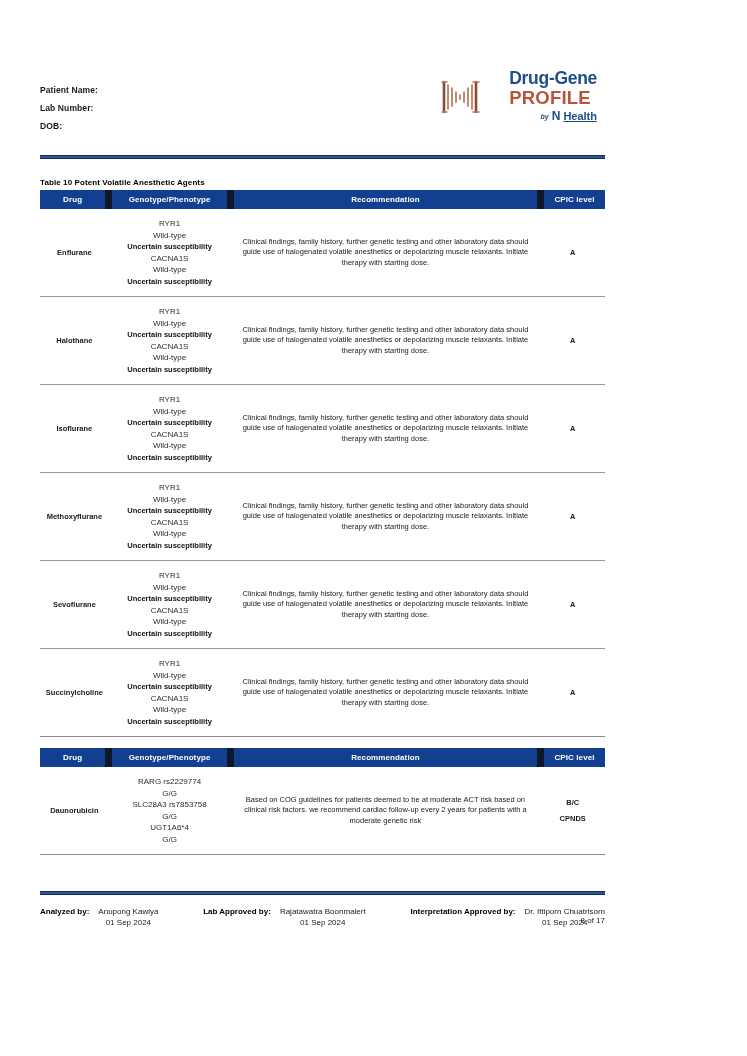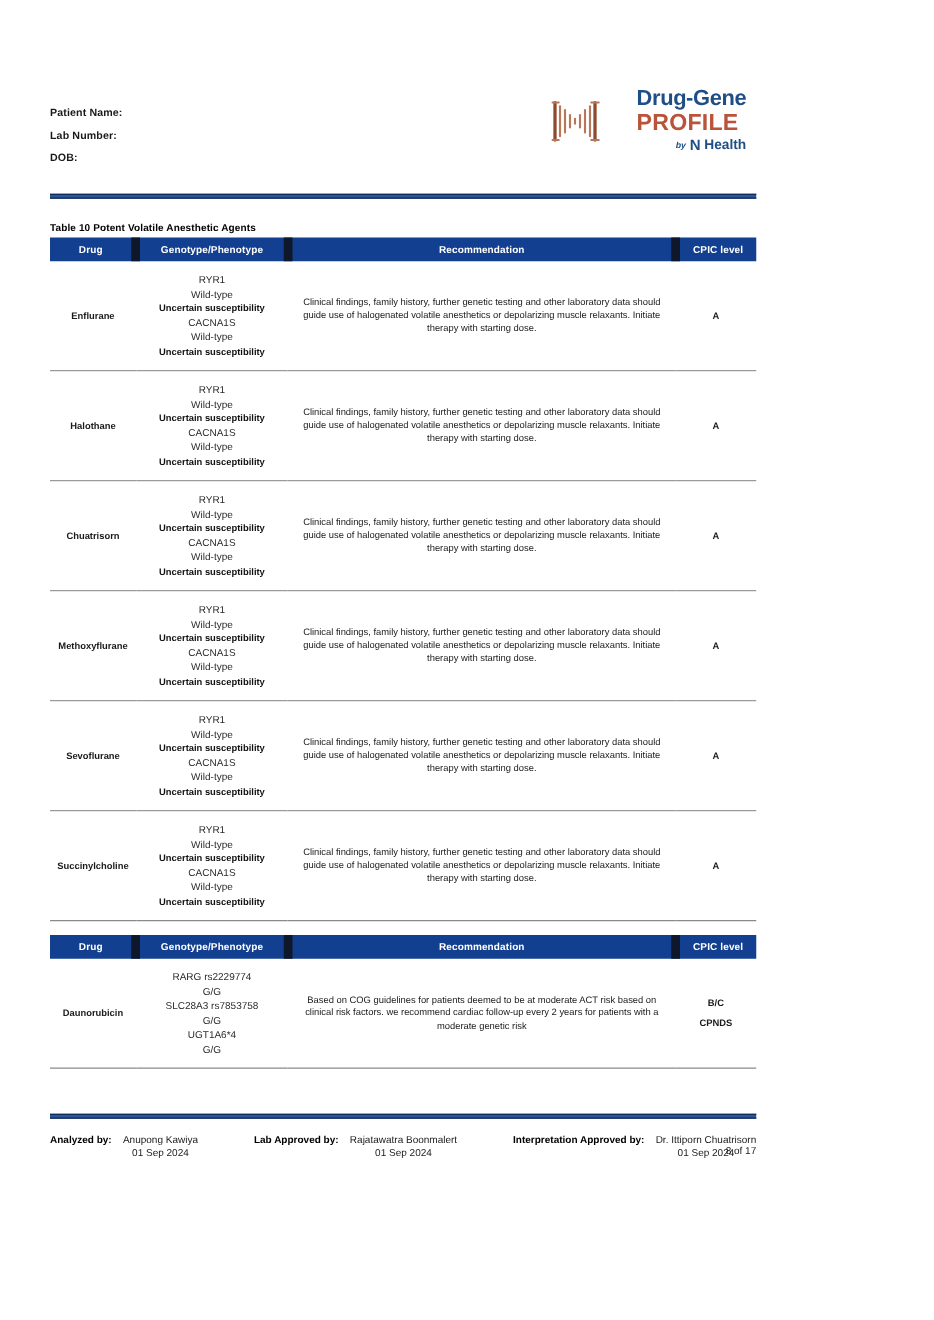--- a/index.html
+++ b/index.html
@@ -98,20 +98,21 @@
   }
   .logo-n {
     font-size: 12px;
     font-weight: bold;
     color: #1f4e87;
   }
   .logo-health {
     font-size: 11px;
     font-weight: bold;
     color: #1f4e87;
+    text-decoration: underline;
   }
 
   
   .rule-blue {
     position: absolute;
     left: 40px;
     right: 32px;
     height: 4px;
     background: #2d5596;
     border-top: 1px solid #102d5e;
@@ -334,21 +335,21 @@
               <div class="geno-gene">CACNA1S</div>
               <div class="geno-allele">Wild-type</div>
               <div class="geno-pheno">Uncertain susceptibility</div>
             </td>
             <td class="cell-rec">Clinical findings, family history, further genetic testing and other laboratory data should guide use of halogenated volatile anesthetics or depolarizing muscle relaxants. Initiate therapy with starting dose.</td>
             <td class="cell-cpic">
               <span class="cpic-sub">A</span>
             </td>
           </tr>
           <tr>
-            <td class="cell-drug">Chuatrisorn</td>
+            <td class="cell-drug">Isoflurane</td>
             <td class="cell-geno">
               <div class="geno-gene">RYR1</div>
               <div class="geno-allele">Wild-type</div>
               <div class="geno-pheno">Uncertain susceptibility</div>
               <div class="geno-gene">CACNA1S</div>
               <div class="geno-allele">Wild-type</div>
               <div class="geno-pheno">Uncertain susceptibility</div>
             </td>
             <td class="cell-rec">Clinical findings, family history, further genetic testing and other laboratory data should guide use of halogenated volatile anesthetics or depolarizing muscle relaxants. Initiate therapy with starting dose.</td>
             <td class="cell-cpic">

